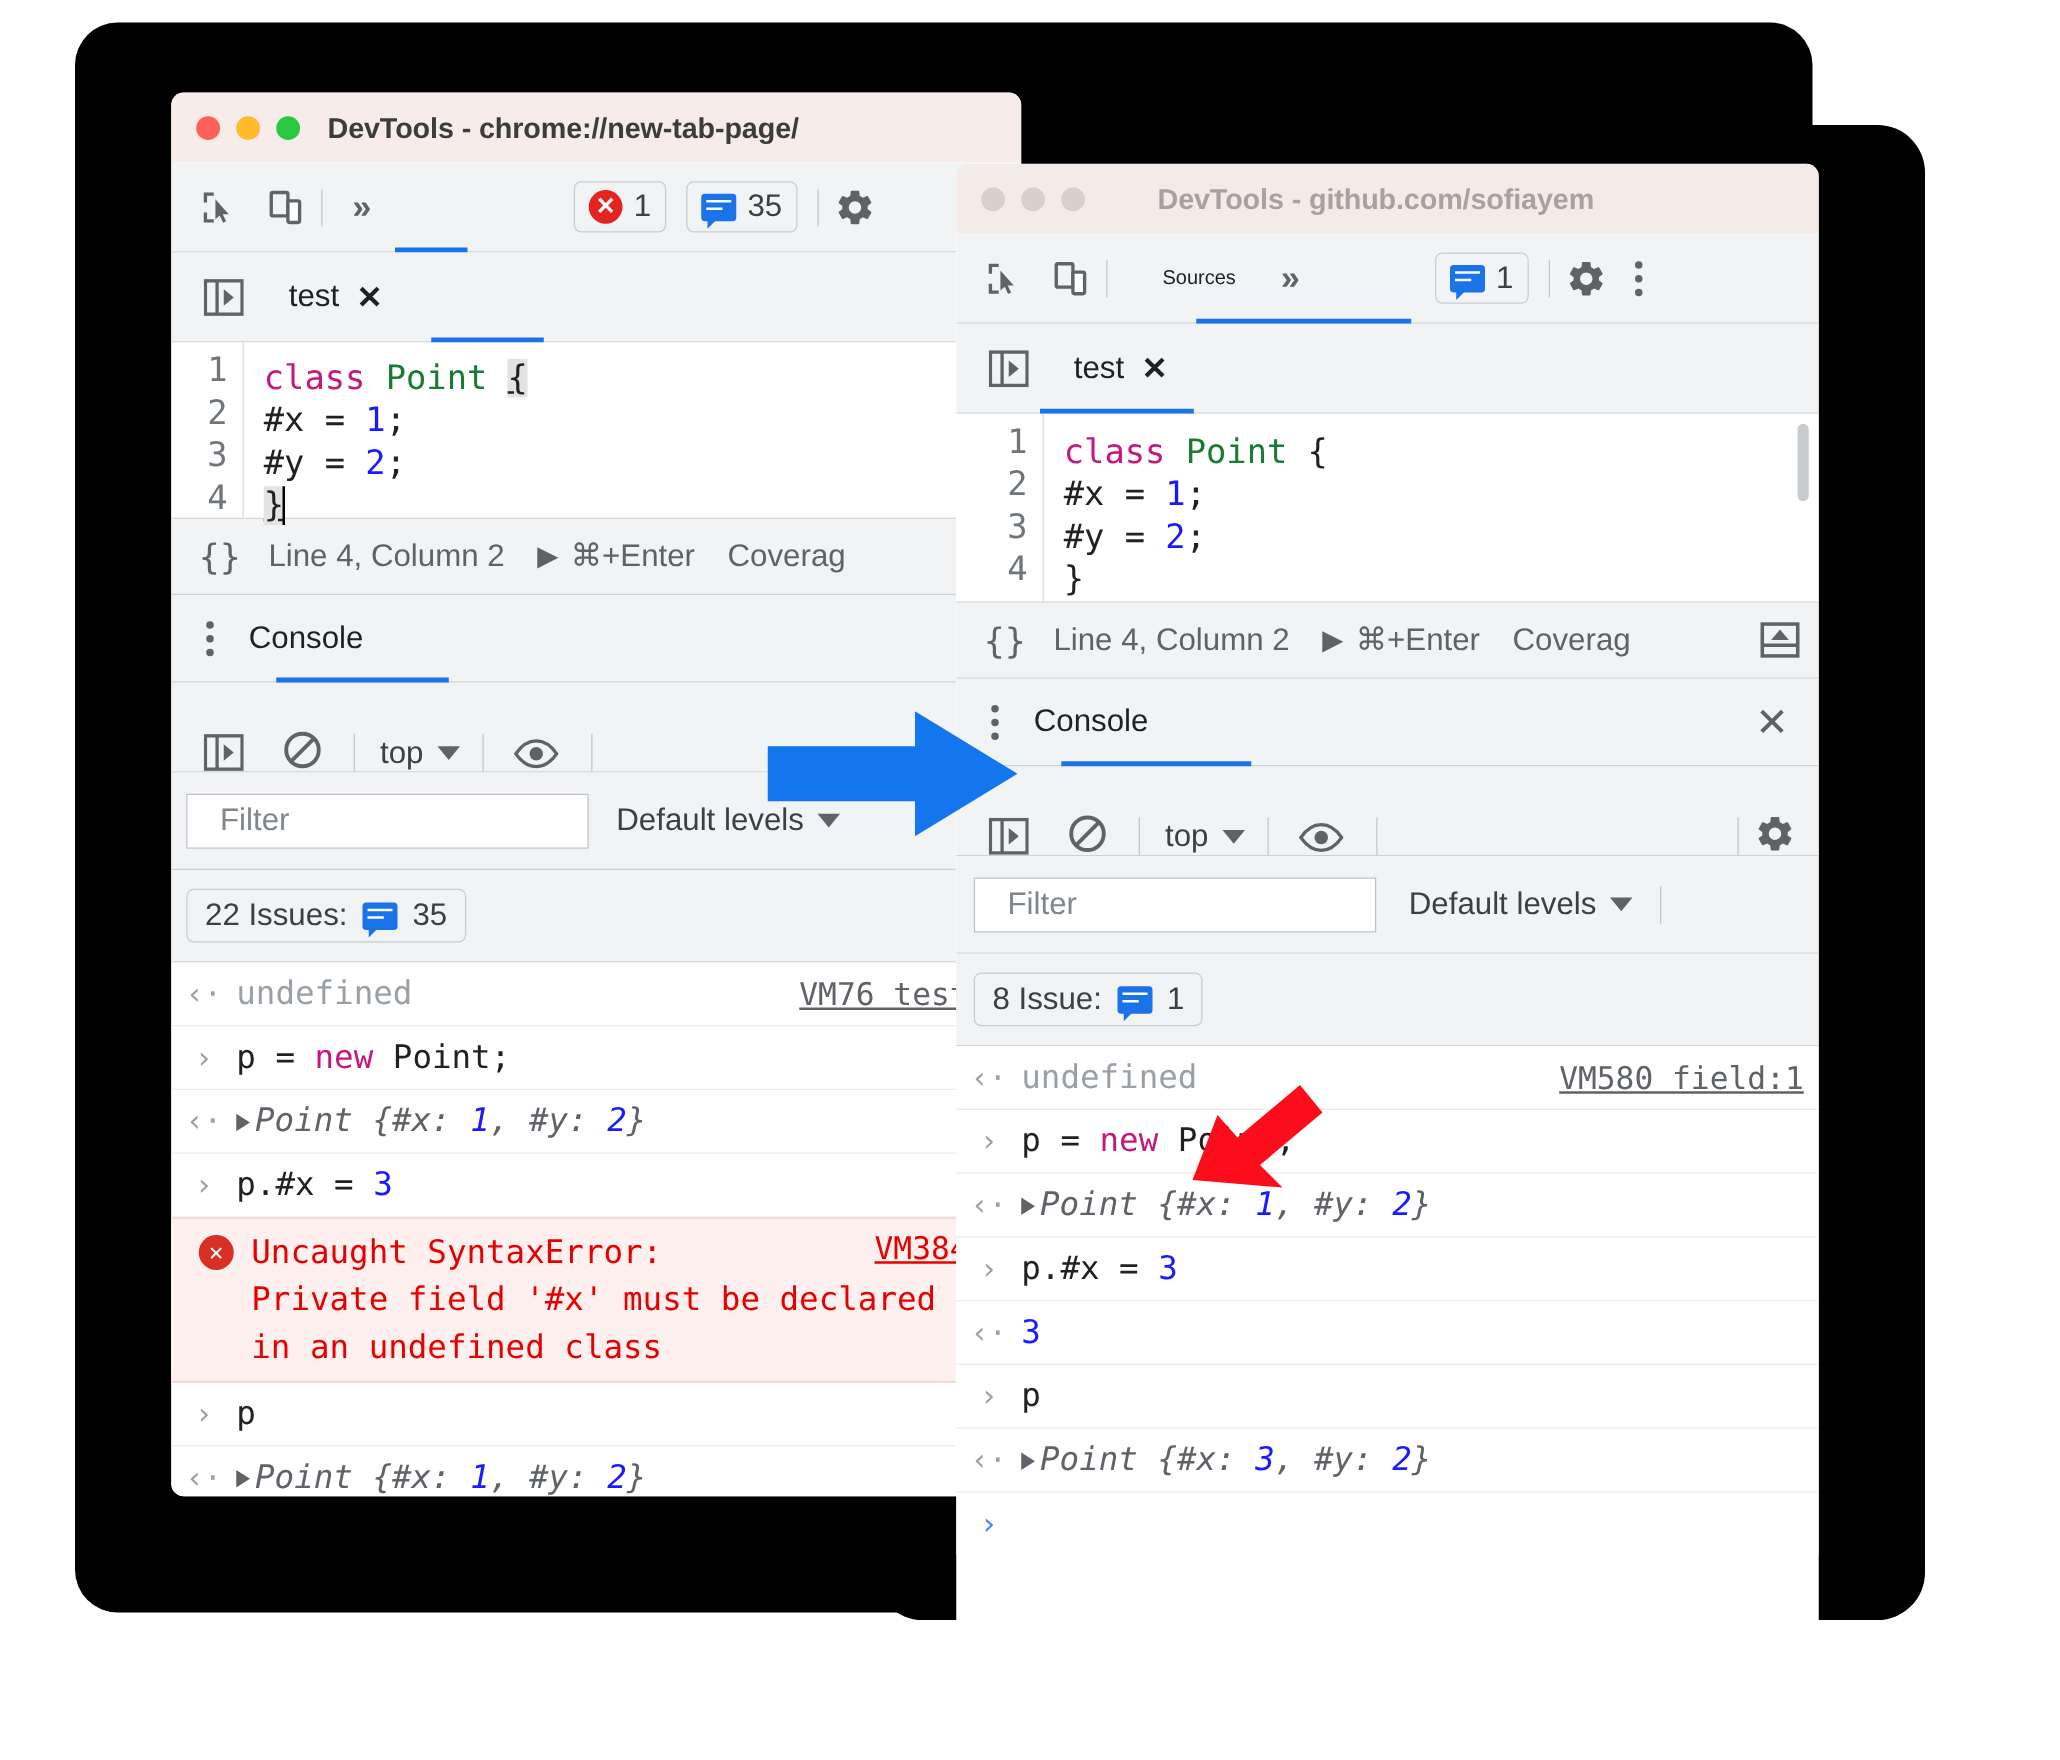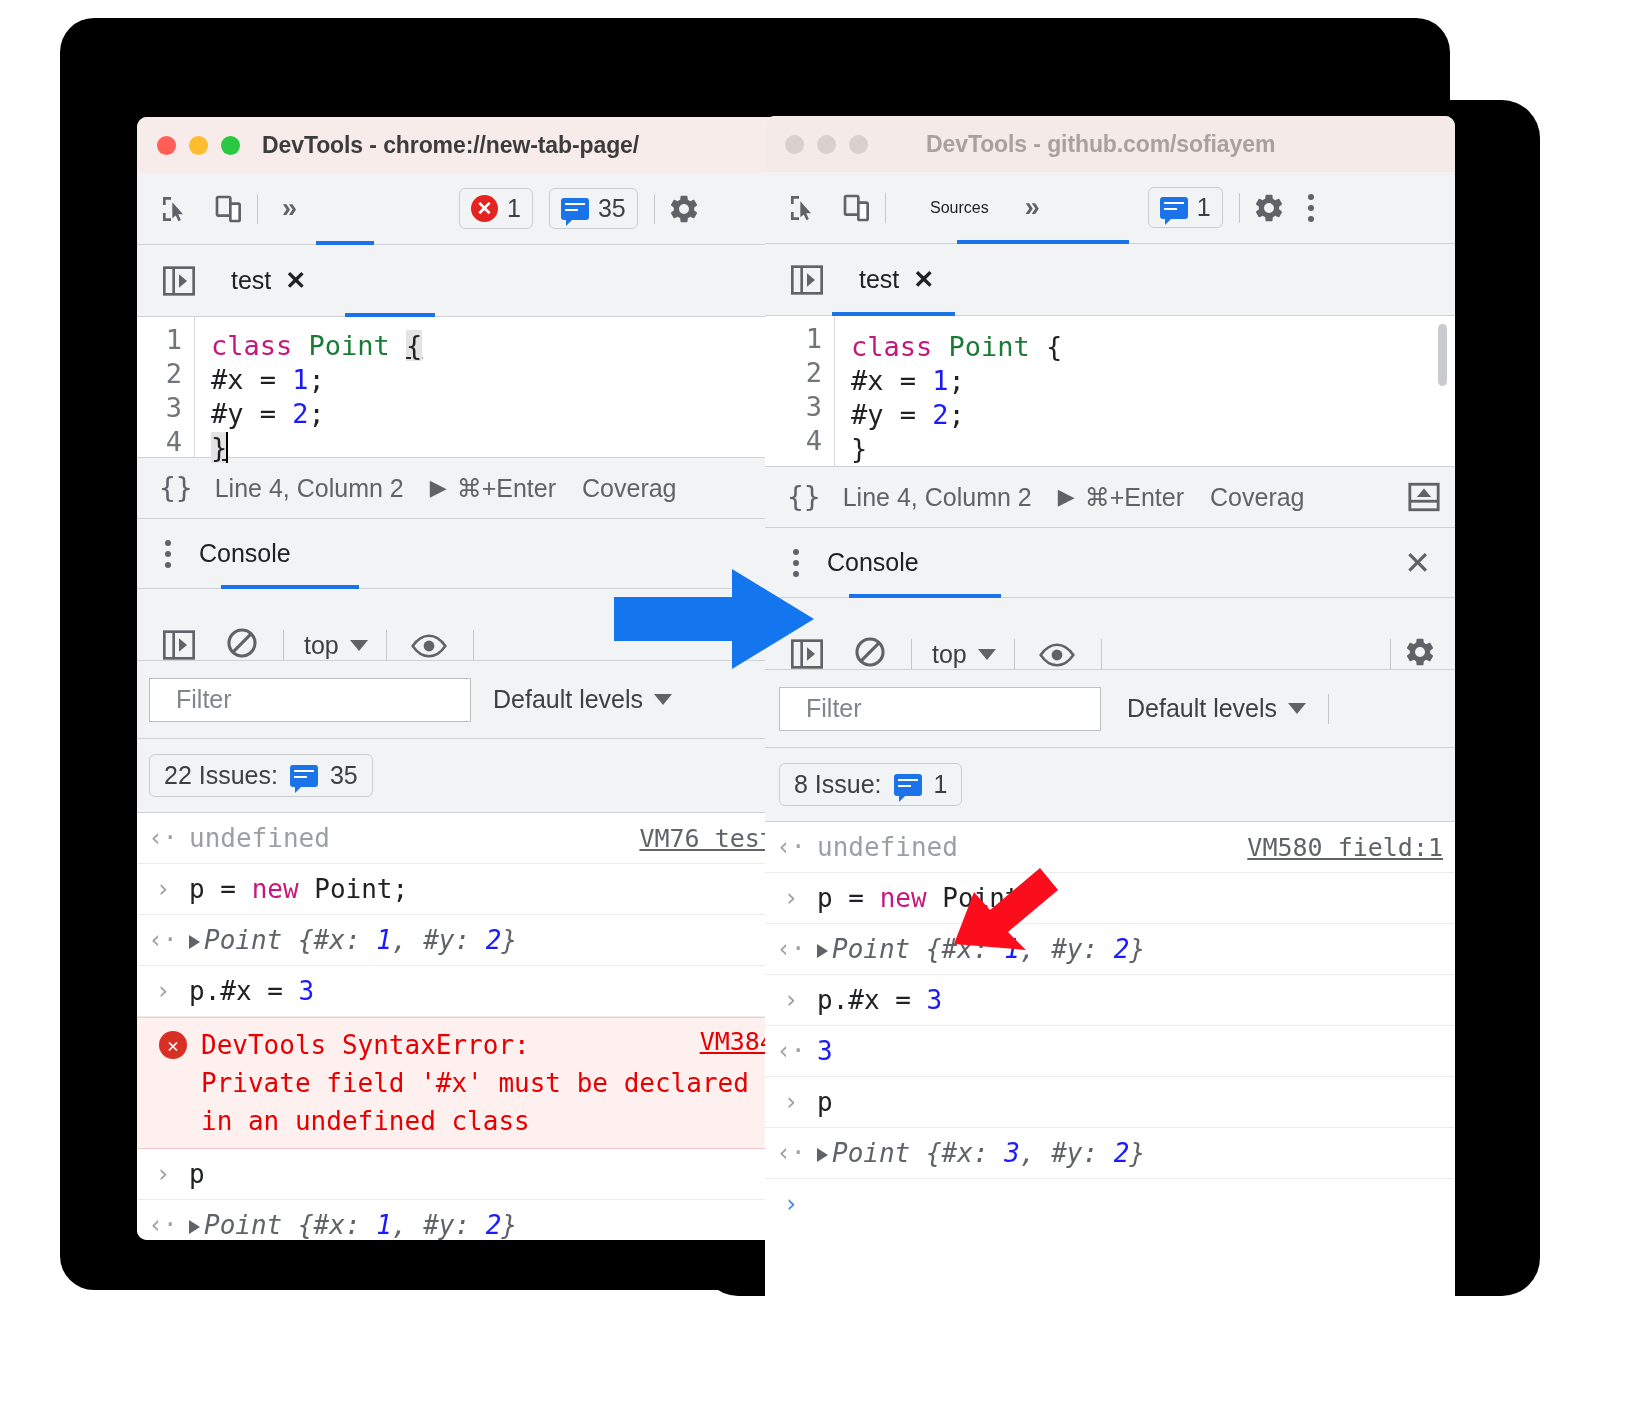--- a/index.html
+++ b/index.html
@@ -121,21 +121,21 @@
   #redarrow{position:absolute;left:952px;top:866px;width:110px;height:100px;}
 </style>
 </head>
 <body>
 
 <div id="stage">
 
   <div class="backdrop" id="bd1"></div>
   <div class="backdrop" id="bd2"></div>
 
-  <div class="win" id="winL" style="left:137px;top:74px;width:680px;height:1123px;margin-top:43px;">
+  <div class="win" id="winL" style="left:137px;top:74px;width:680px;height:1123px;">
 
     <div class="titlebar">
       <div class="lights">
         <span class="light l-red"></span>
         <span class="light l-yel"></span>
         <span class="light l-grn"></span>
       </div>
       <div class="wtitle">DevTools - chrome://new-tab-page/</div>
     </div>
 
@@ -285,38 +285,38 @@
       <div class="logrow">
         <span class="arr">‹·</span>
         <span class="logtxt"><span class="disc"></span><span class="objtxt">Point {#x: </span><span class="num" style="font-style:italic">1</span><span class="objtxt">, #y: </span><span class="num" style="font-style:italic">2</span><span class="objtxt">}</span></span>
       </div>
       <div class="logrow">
         <span class="arr">›</span>
         <span class="logtxt"><span class="plain">p.#x = </span><span class="num">3</span></span>
       </div>
       <div class="logrow errrow" style="align-items:flex-start;">
         <span class="errico">✕</span>
-        <span class="errtxt"><span>DevTools SyntaxError:</span>
+        <span class="errtxt"><span>Uncaught SyntaxError:</span>
 <span>Private field '#x' must be declared</span>
 <span>in an undefined class</span></span>
         <span class="srclink" style="top:7px;color:#e60000;">VM384:1</span>
       </div>
       <div class="logrow">
         <span class="arr">›</span>
         <span class="logtxt"><span class="plain">p</span></span>
       </div>
       <div class="logrow">
         <span class="arr">‹·</span>
         <span class="logtxt"><span class="disc"></span><span class="objtxt">Point {#x: </span><span class="num" style="font-style:italic">1</span><span class="objtxt">, #y: </span><span class="num" style="font-style:italic">2</span><span class="objtxt">}</span></span>
       </div>
 
     </div>
   </div>
 
-  <div class="win" id="winR" style="left:765px;top:116px;width:690px;height:1192px;">
+  <div class="win" id="winR" style="left:765px;top:131px;width:690px;height:1192px;">
 
     <div class="titlebar tb-inactive">
       <div class="lights">
         <span class="light l-off"></span>
         <span class="light l-off"></span>
         <span class="light l-off"></span>
       </div>
       <div class="wtitle dim" style="margin-left:58px;">DevTools - github.com/sofiayem</div>
     </div>
 

